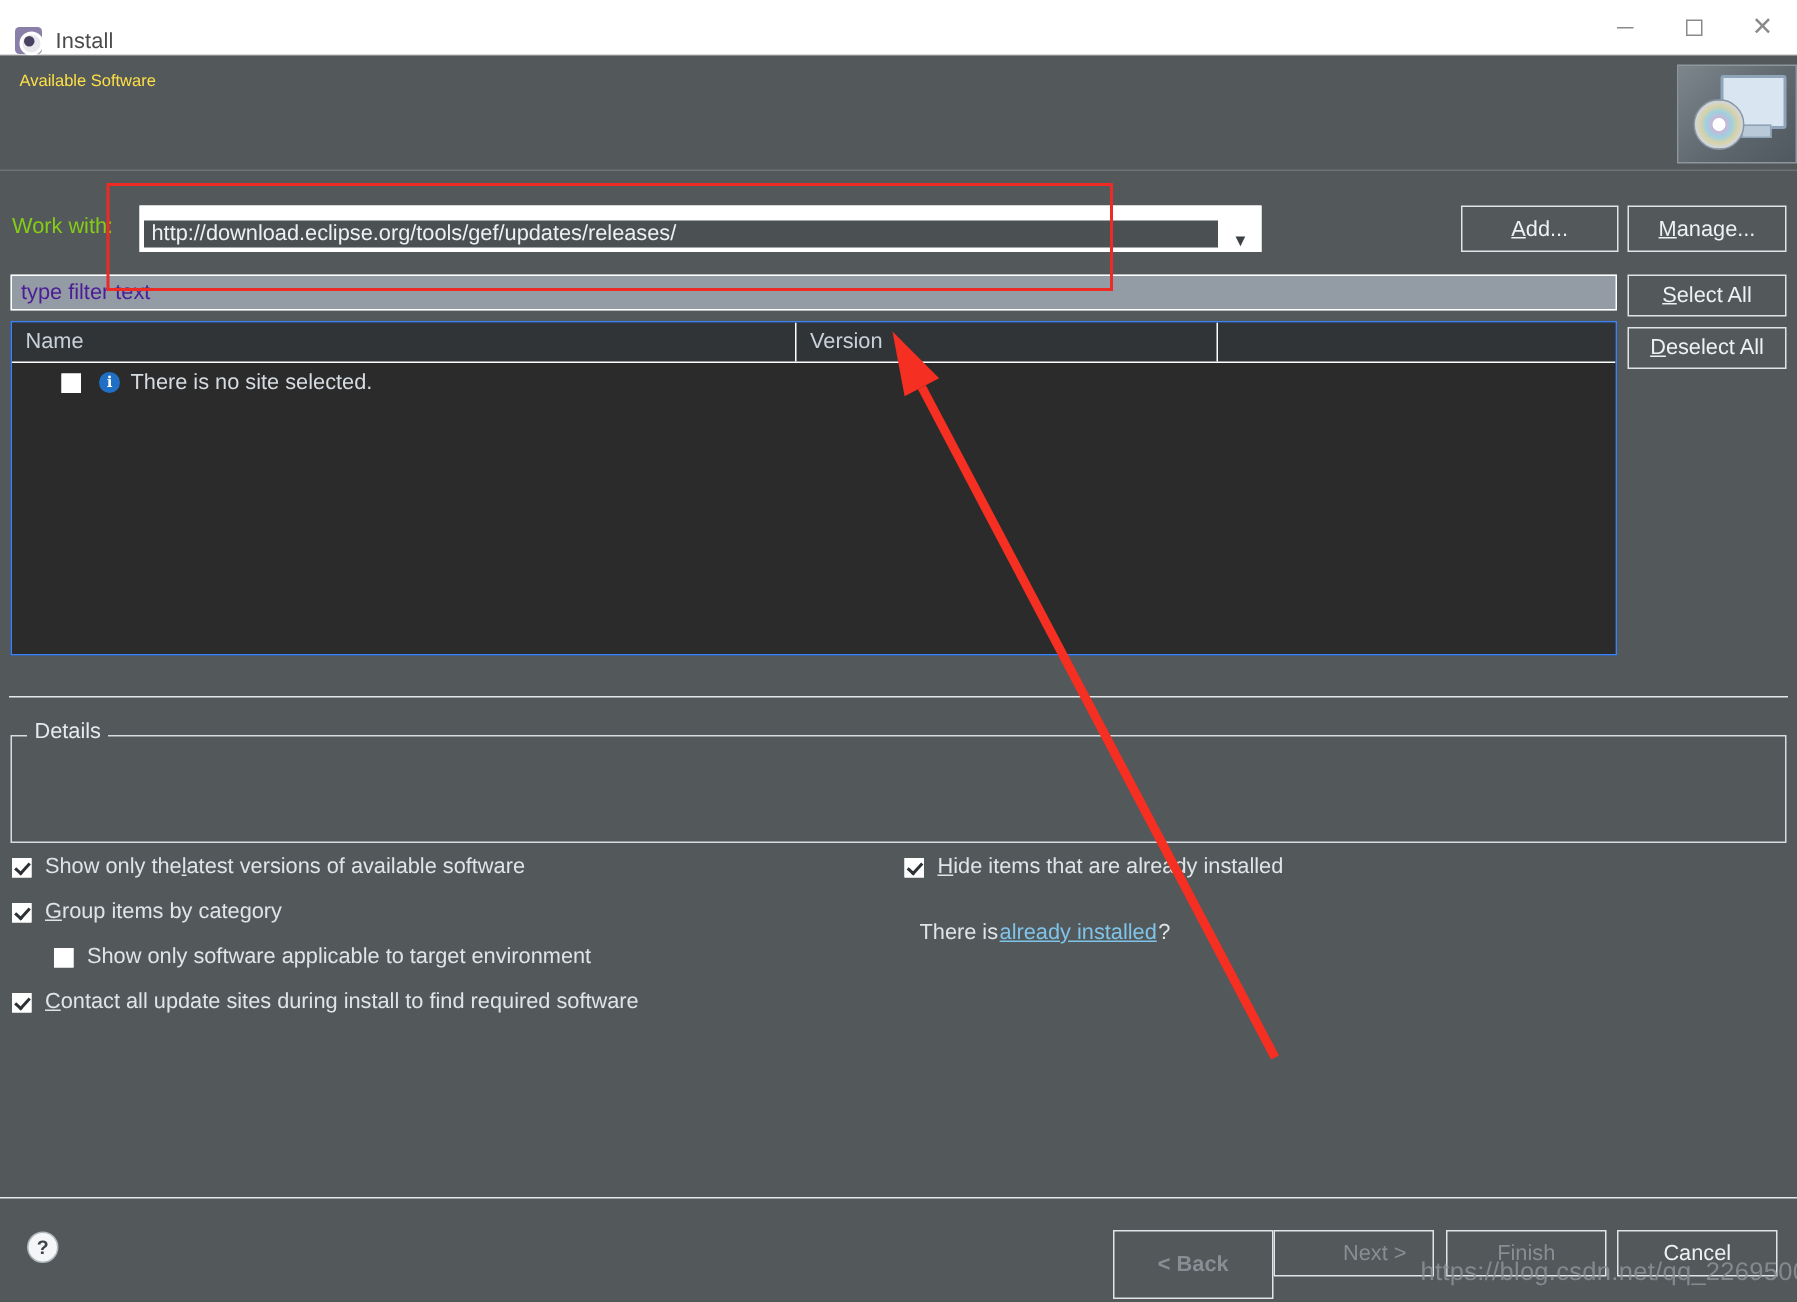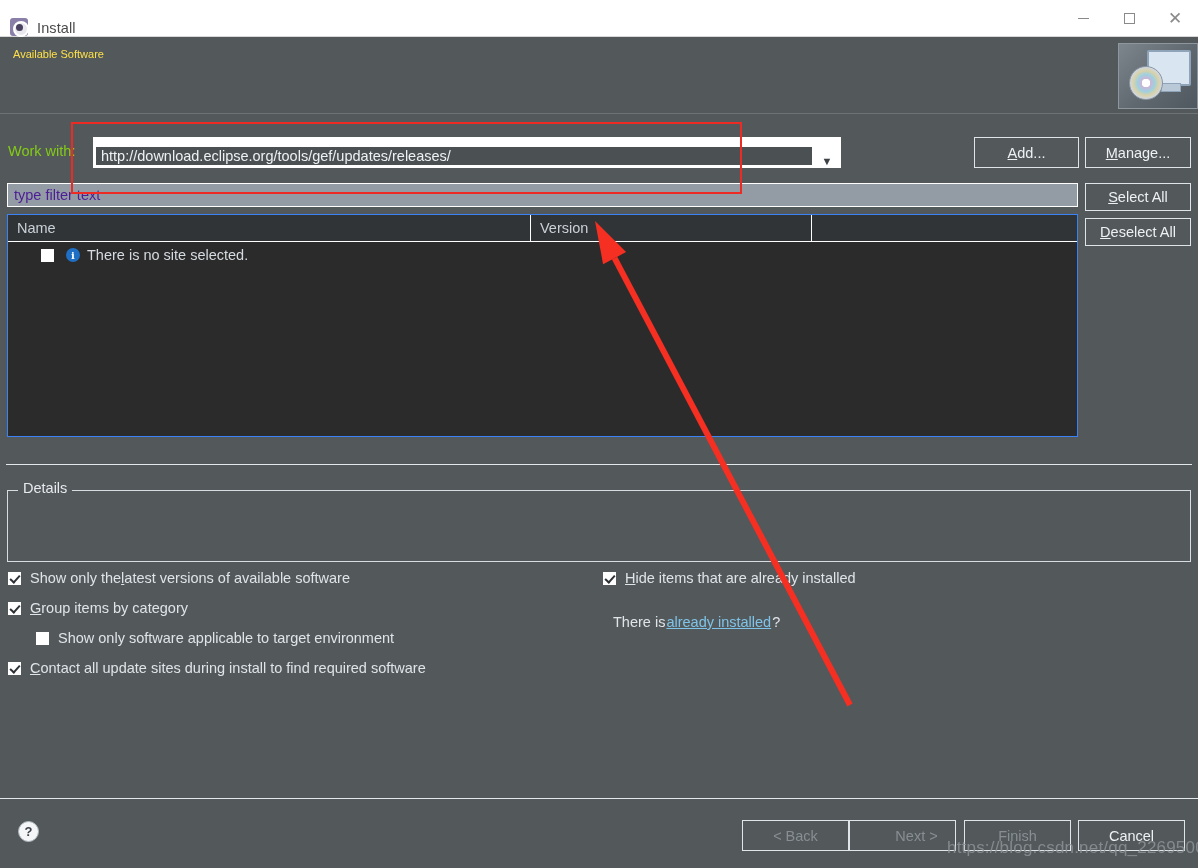--- a/index.html
+++ b/index.html
@@ -309,21 +309,21 @@
   #help-icon {
     position: absolute; left: 18px; top: 821px;
     width: 21px; height: 21px;
     border-radius: 50%;
     background: #f4f6f8;
     color: #3c4248;
     font-size: 13px; font-weight: bold;
     display: flex; align-items: center; justify-content: center;
     border: 1px solid #aeb6bd;
   }
-  #btn-back   { position: absolute; left: 742px; top: 820px; width: 107px; height: 31px; }
+  #btn-back   { position: absolute; left: 742px; top: 820px; width: 107px; height: 46px; font-weight: bold; }
   #btn-next   { position: absolute; left: 849px; top: 820px; width: 107px; height: 31px; padding-left: 28px; }
   #btn-finish { position: absolute; left: 964px; top: 820px; width: 107px; height: 31px; }
   #btn-cancel { position: absolute; left: 1078px; top: 820px; width: 107px; height: 31px; }
   .dlg-btn.disabled {
     color: #878f94;
     border-color: #e0e5e9;
   }
 
   #watermark {
     position: absolute; left: 947px; top: 838px;

